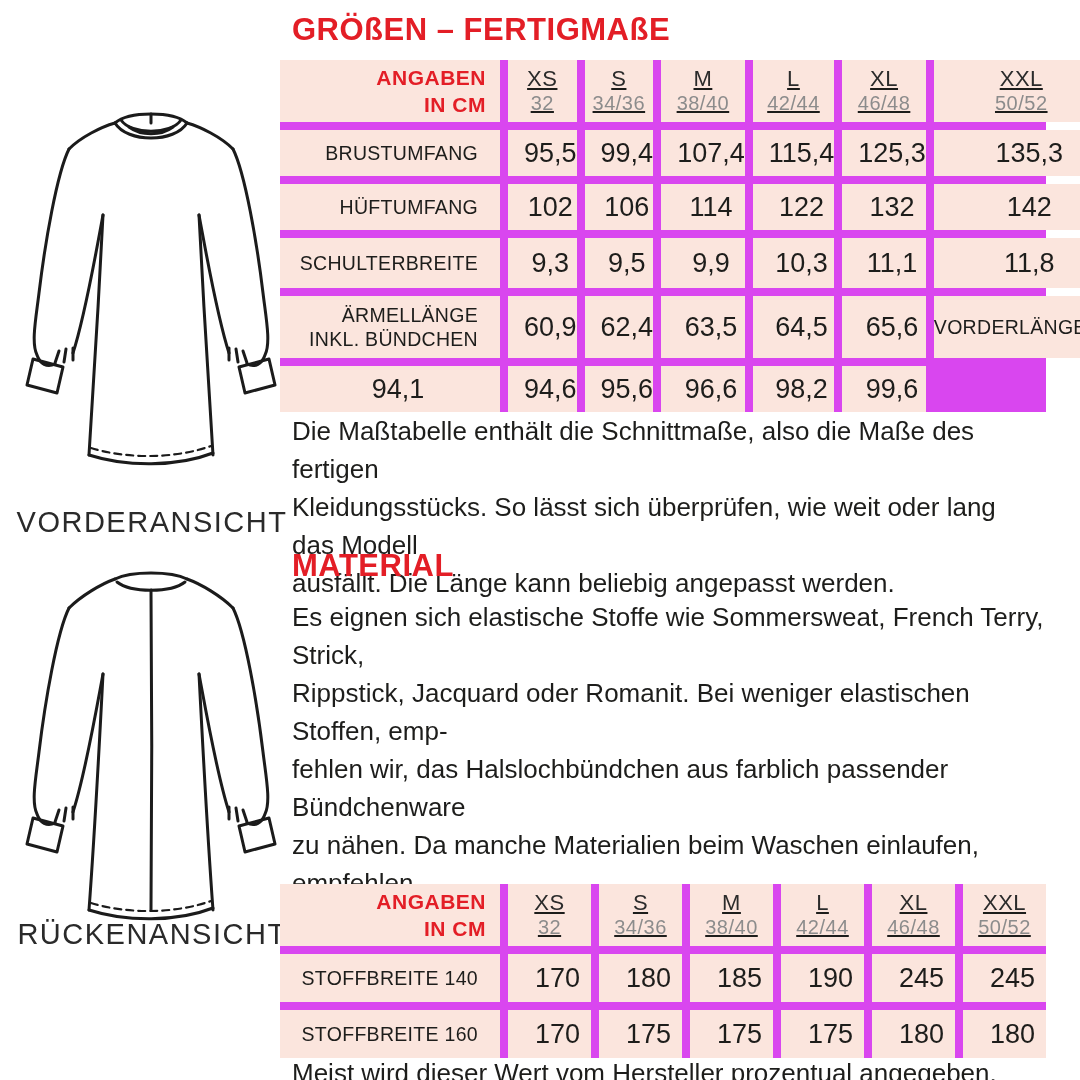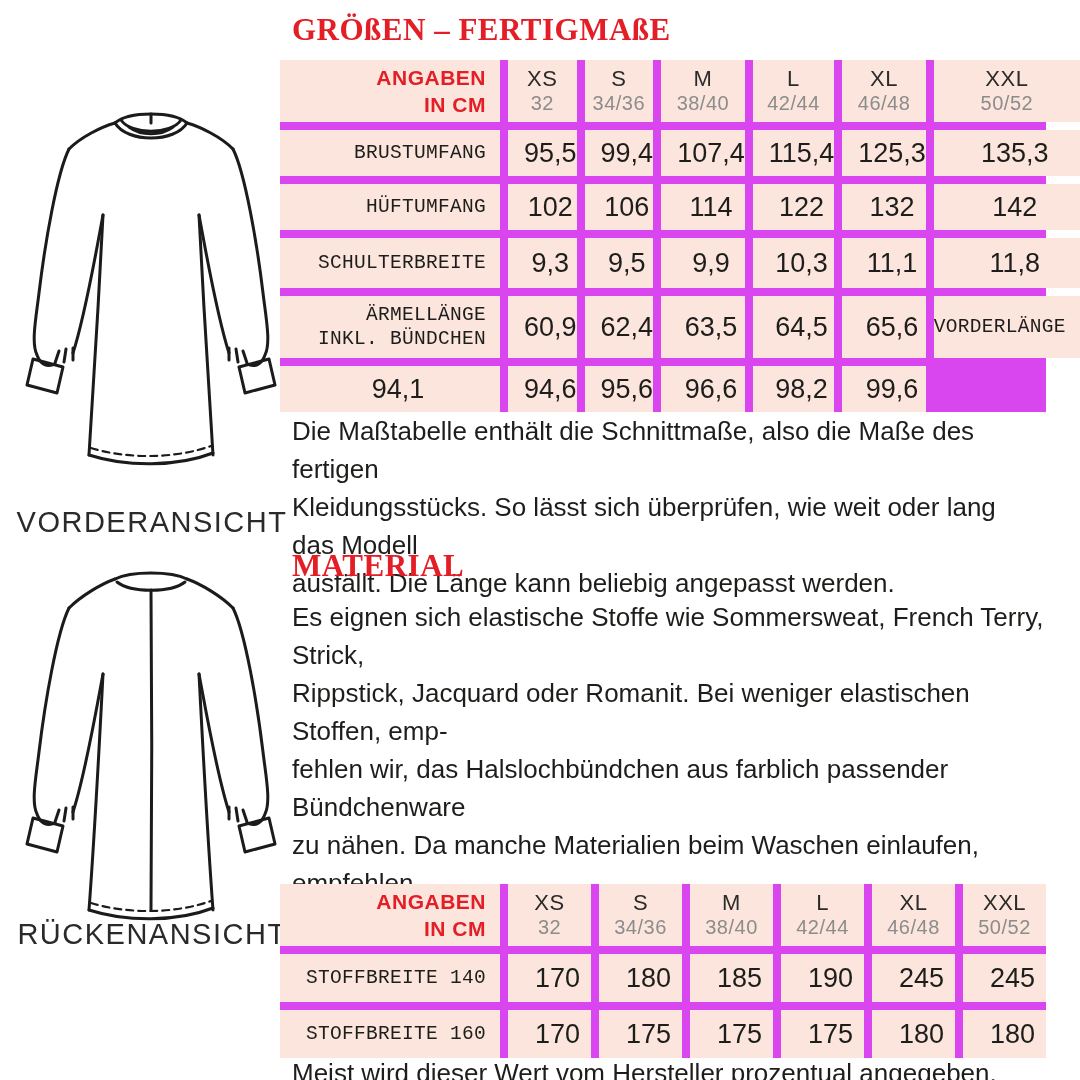--- a/index.html
+++ b/index.html
@@ -11,46 +11,46 @@
   
   .drawing { position:absolute; left:6px; }
   .drawing svg path { fill:none; stroke:#1b1b1b; stroke-width:3; stroke-linecap:round; stroke-linejoin:round; }
   .drawing svg path.dash { stroke-width:2.2; stroke-dasharray:7 5; }
   .fig-caption { position:absolute; width:300px; text-align:center; font-size:29px;
                  letter-spacing:1.5px; color:#2a2a2a; }
   #front-caption { left:2px; top:506px; }
   #back-caption  { left:2px; top:918px; }
 
   
-  .red-heading { position:absolute; left:292px; font-family:Liberation Serif, serif;
+  .red-heading { position:absolute; left:292px; font-family:Liberation Sans, sans-serif;
                  font-weight:bold; font-size:31px; letter-spacing:0.5px; color:#e31e26; }
   #sizes-title    { top:12px; }
   #material-title { top:548px; }
 
   .body-text { position:absolute; left:292px; width:752px; font-size:26px; line-height:38px;
                color:#1d1d1b; white-space:pre-line; }
   #size-note      { top:412px; }
   #material-text  { top:598px; }
 
   
   .ptable { position:absolute; left:280px; width:766px; display:grid;
             grid-template-columns:220px repeat(6, 1fr); gap:8px; background:#d946ef; }
   #size-table   { top:60px;  grid-template-rows:62px 46px 46px 50px 62px 46px; }
   #fabric-table { top:884px; grid-template-rows:62px 48px 48px; }
 
   .cell { background:#fbe5dd; display:flex; align-items:center; justify-content:center; }
   .cell.corner { flex-direction:column; align-items:flex-end; justify-content:center;
                  padding-right:14px; color:#e31e26; font-size:21px; line-height:27px;
                  letter-spacing:0.5px; white-space:pre-line; text-align:right; font-weight:bold; }
-  .cell.size-head { flex-direction:column; justify-content:center; line-height:24px; }
+  .cell.size-head { flex-direction:column; justify-content:center; line-height:24px;text-decoration:underline; }
   .cell.size-head .sz { font-size:22px; color:#2b2b2b; letter-spacing:0.5px; }
   .cell.size-head .rg { font-size:20px; color:#8c8c8c; letter-spacing:0.5px; }
-  .cell.rowlabel { justify-content:flex-end; padding-right:14px; font-size:19.5px;
+  .cell.rowlabel { justify-content:flex-end; padding-right:22px; font-size:19.5px;
                    letter-spacing:0.3px; text-align:right; white-space:pre-line;
-                   line-height:24px; color:#1d1d1b;font-family:Liberation Mono, monospace; }
+                   line-height:24px; color:#1d1d1b; }
   .cell.val { font-size:27px; color:#1d1d1b;padding-left:16px; }
 </style>
 </head>
 <body>
 
 <div class="page">
 
   <div class="drawing" style="top:103px;">
     <svg width="290" height="378" viewBox="0 0 280 378">
 

